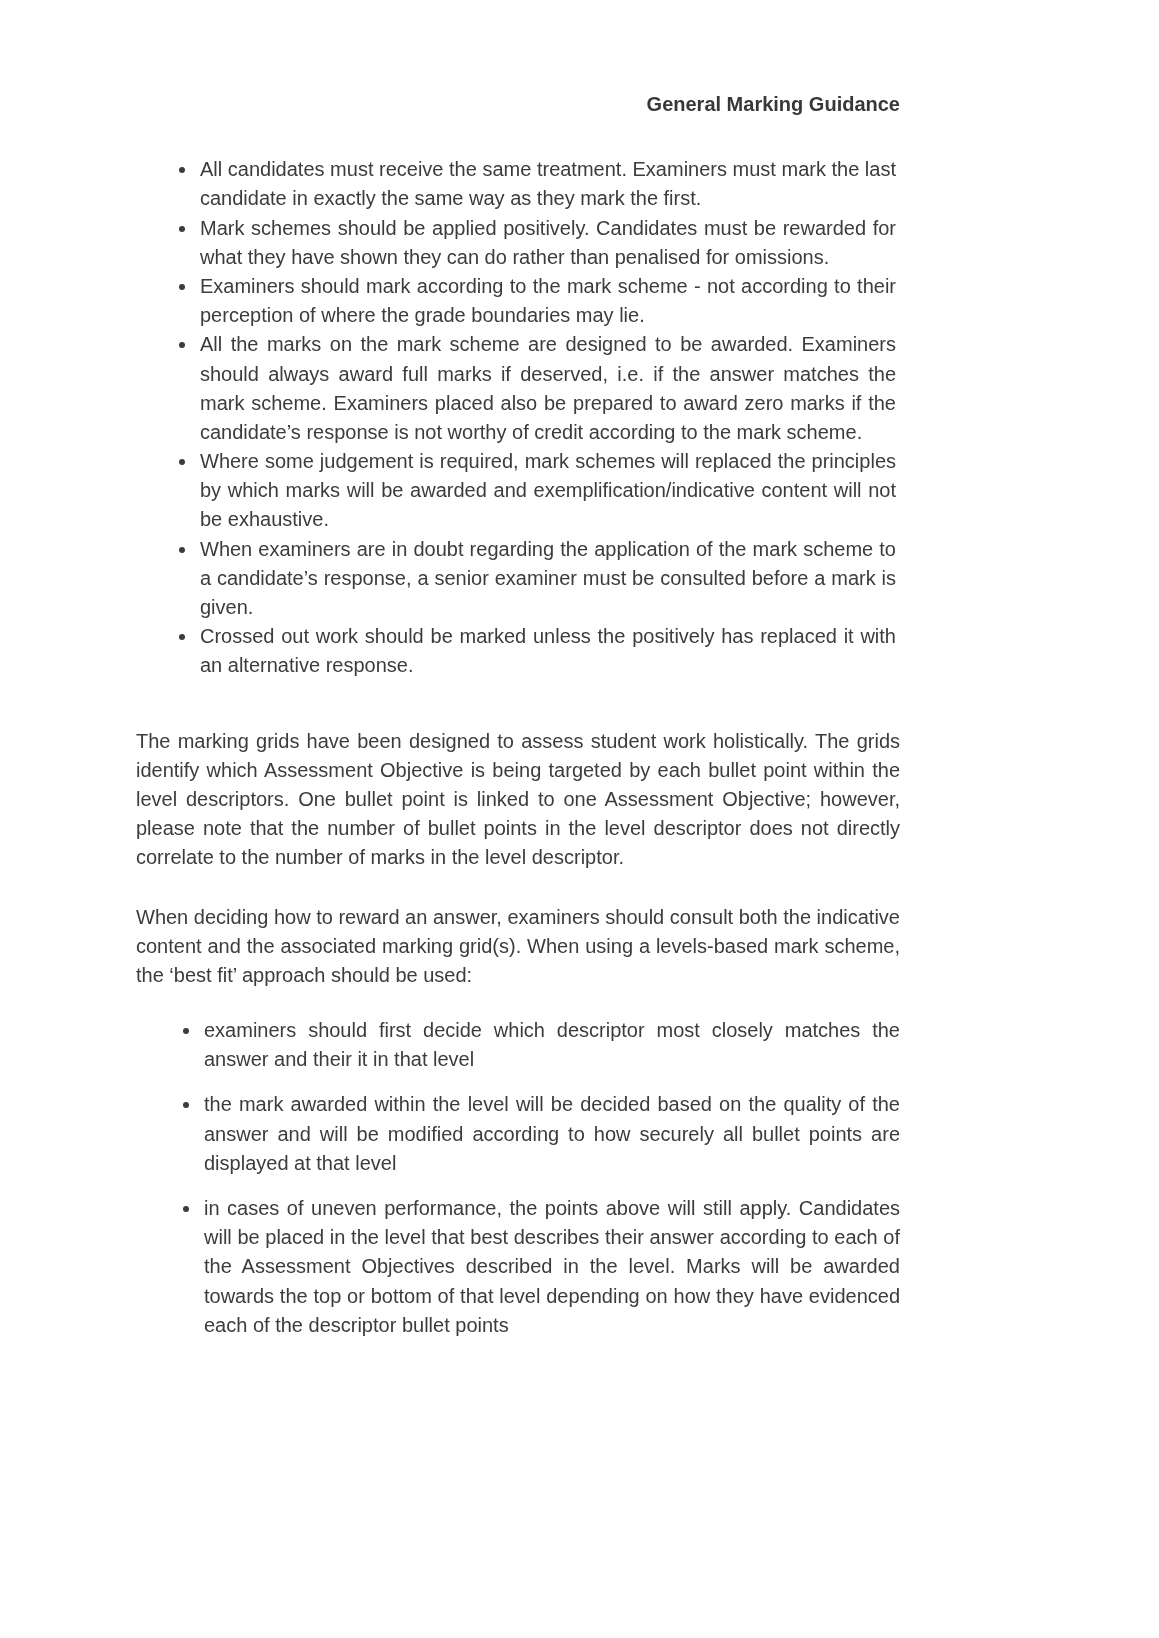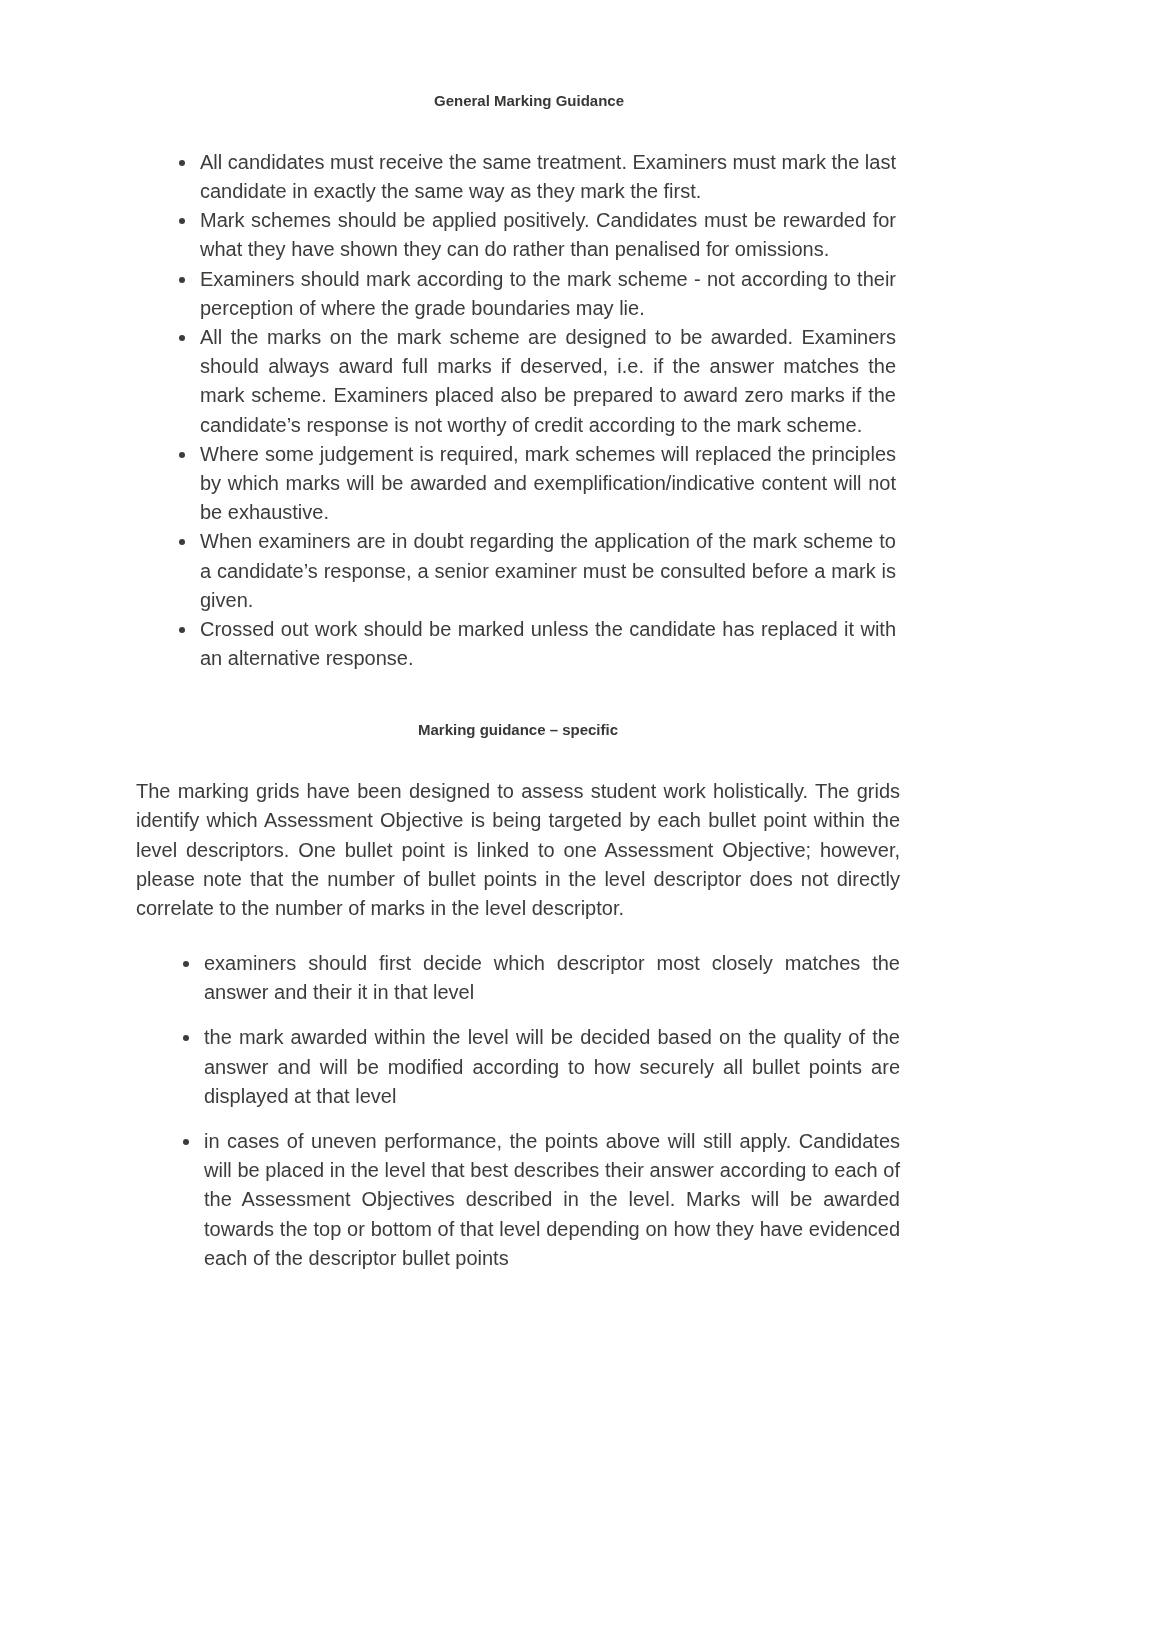--- a/index.html
+++ b/index.html
@@ -16,25 +16,25 @@
       padding: 90px 259px 80px 136px;
       font-family: "Liberation Sans", sans-serif;
       font-size: 20px;
       line-height: 1.46;
       color: #3c3c3b;
     }
     .section-general {
       padding-left: 22px;
     }
     h1.doc-heading, h2.doc-heading {
-      font-size: 15px;
+      font-size: 20px;
       font-weight: 700;
       color: #383837;
       margin: 0;
-      text-align: center;
+      text-align: right;
     }
     .section-general h1.doc-heading {
       margin-bottom: 36px;
     }
     ul.guidance-list {
       list-style: disc;
       margin: 4px;
       padding-left: 36px;
       text-align: justify;
     }
@@ -77,29 +77,29 @@
   <section class="section-general">
     <h1 class="doc-heading">General Marking Guidance</h1>
 
     <ul class="guidance-list">
       <li>All candidates must receive the same treatment. Examiners must mark the last candidate in exactly the same way as they mark the first.</li>
       <li>Mark schemes should be applied positively. Candidates must be rewarded for what they have shown they can do rather than penalised for omissions.</li>
       <li>Examiners should mark according to the mark scheme - not according to their perception of where the grade boundaries may lie.</li>
       <li>All the marks on the mark scheme are designed to be awarded. Examiners should always award full marks if deserved, i.e. if the answer matches the mark scheme. Examiners placed also be prepared to award zero marks if the candidate’s response is not worthy of credit according to the mark scheme.</li>
       <li>Where some judgement is required, mark schemes will replaced the principles by which marks will be awarded and exemplification/indicative content will not be exhaustive.</li>
       <li>When examiners are in doubt regarding the application of the mark scheme to a candidate’s response, a senior examiner must be consulted before a mark is given.</li>
-      <li>Crossed out work should be marked unless the candidate has replaced it with an alternative response.</li>
+      <li>Crossed out work should be marked unless the positively has replaced it with an alternative response.</li>
     </ul>
   </section>
 
   <section class="section-specific">
-    <h2 class="doc-heading">Marking guidance – specific</h2>
 
     <p class="doc-paragraph">The marking grids have been designed to assess student work holistically. The grids identify which Assessment Objective is being targeted by each bullet point within the level descriptors. One bullet point is linked to one Assessment Objective; however, please note that the number of bullet points in the level descriptor does not directly correlate to the number of marks in the level descriptor.</p>
 
+    <p class="doc-paragraph">When deciding how to reward an answer, examiners should consult both the indicative content and the associated marking grid(s). When using a levels-based mark scheme, the ‘best fit’ approach should be used:</p>
 
     <ul class="specific-list">
       <li>examiners should first decide which descriptor most closely matches the answer and their it in that level</li>
       <li>the mark awarded within the level will be decided based on the quality of the answer and will be modified according to how securely all bullet points are displayed at that level</li>
       <li>in cases of uneven performance, the points above will still apply. Candidates will be placed in the level that best describes their answer according to each of the Assessment Objectives described in the level. Marks will be awarded towards the top or bottom of that level depending on how they have evidenced each of the descriptor bullet points</li>
     </ul>
   </section>
 
 </div>
 

